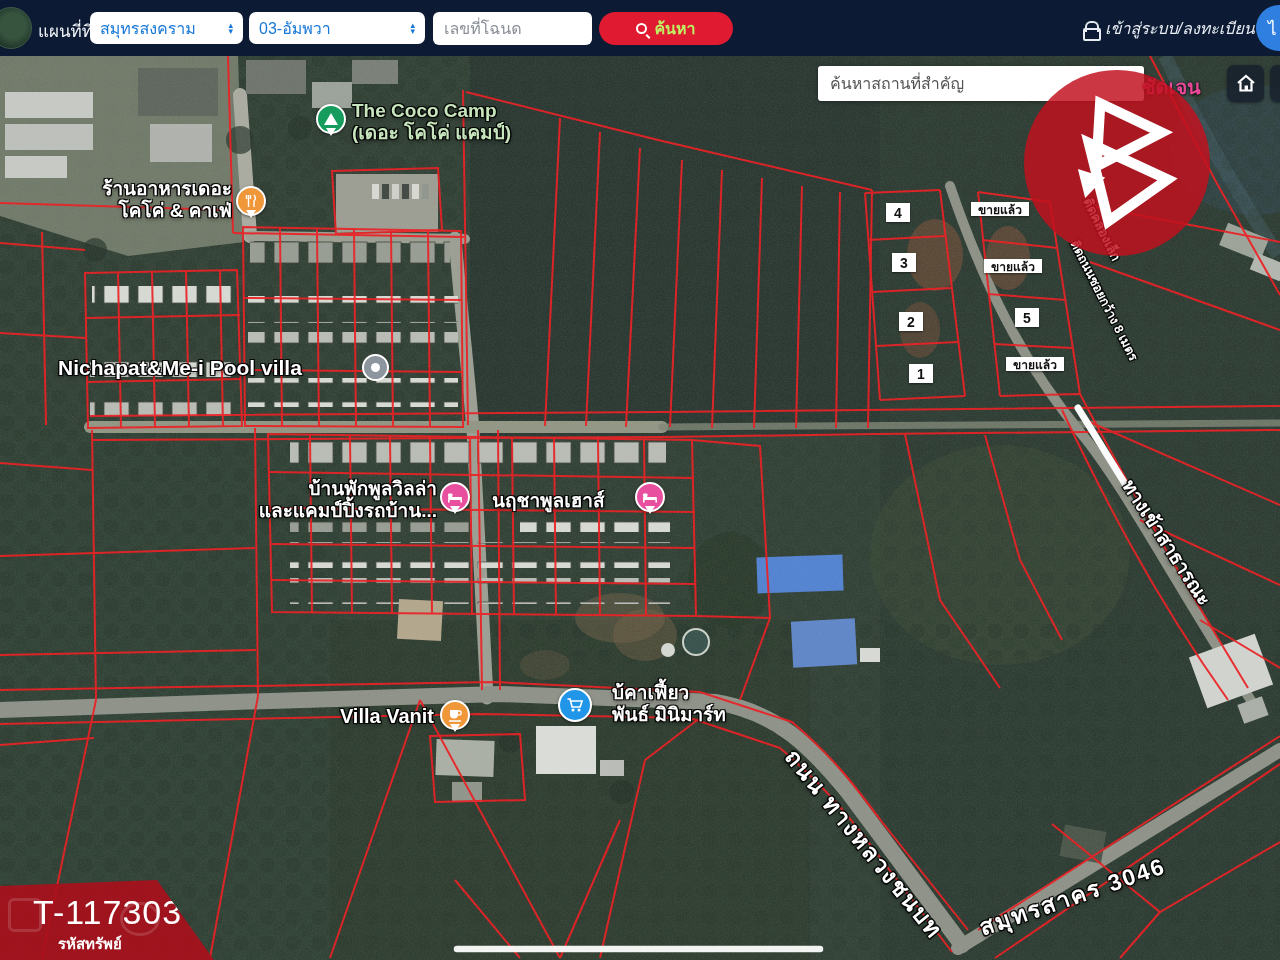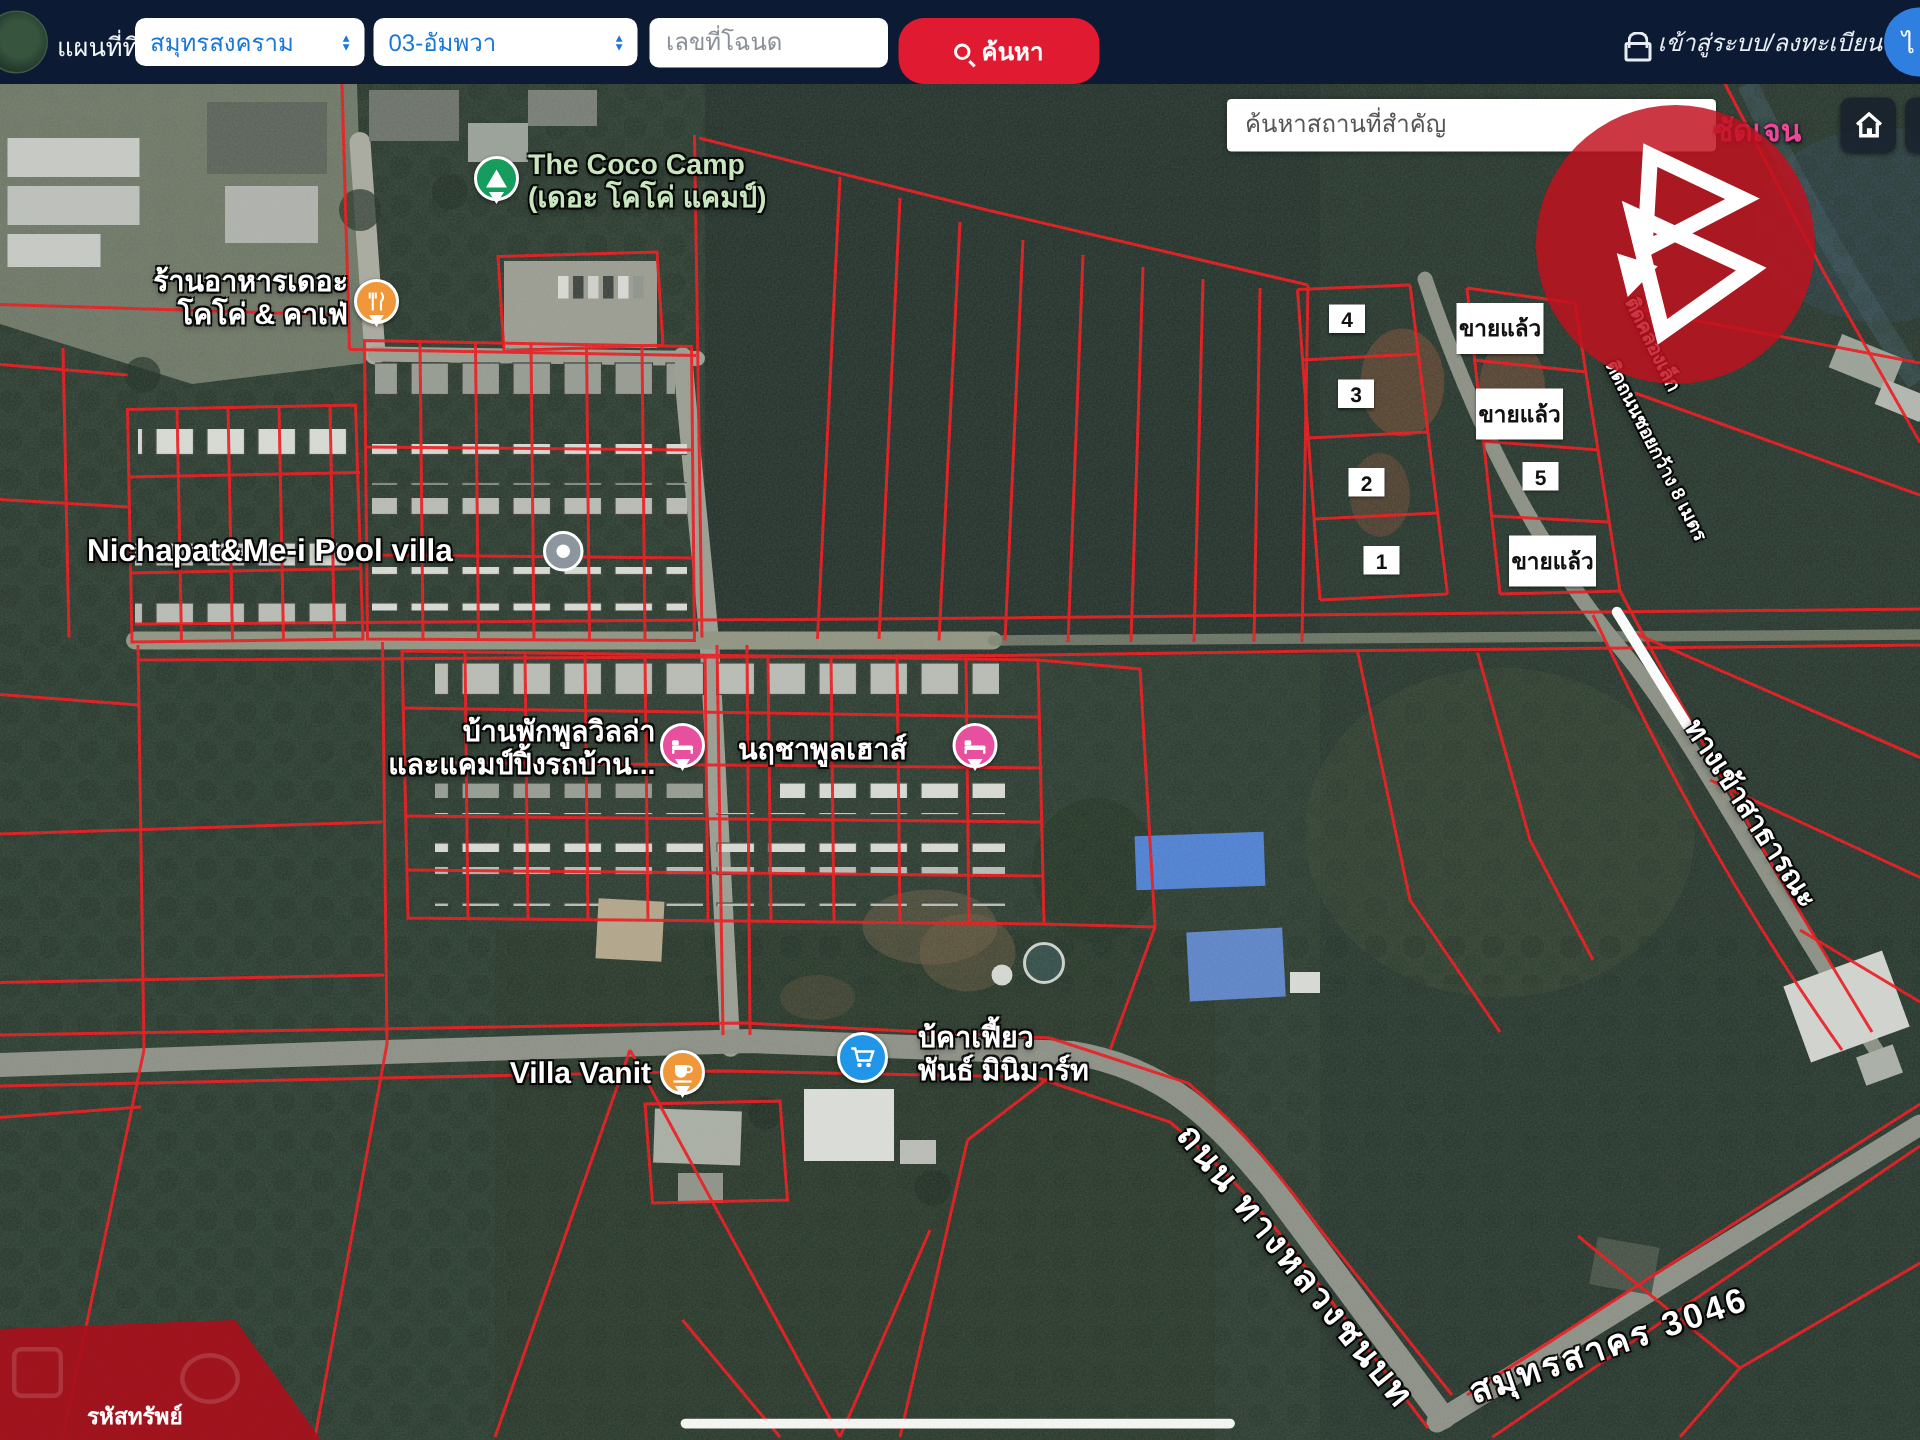--- a/index.html
+++ b/index.html
@@ -10,22 +10,22 @@
   .header { position:absolute; left:0; top:0; width:1280px; height:56px; background:#0c1b33; z-index:10; display:flex; align-items:center; }
   .logo-circle { position:absolute; left:-10px; top:7px; width:42px; height:42px; border-radius:50%;
     background:radial-gradient(circle at 55% 45%, #37543f 0 40%, #20372a 70%, #142238 100%); border:1px solid #3d5a46; }
   .app-title { position:absolute; left:38px; top:17px; color:#f2f5f9; font-size:17px; }
   .pill { position:absolute; top:12px; height:32px; background:#fff; border-radius:7px; display:flex; align-items:center;
     padding:0 10px; color:#1878d8; font-size:16px; justify-content:space-between; cursor:pointer; }
   .pill .sorters { display:flex; flex-direction:column; line-height:6px; font-size:9px; color:#1878d8; margin-left:8px; }
   .deed-input { position:absolute; left:433px; top:12px; width:159px; height:33px; border:none; border-radius:6px;
     padding:0 11px; font-size:16px; color:#333; font-family:"Liberation Sans", sans-serif; }
   .deed-input::placeholder { color:#8a8f98; }
-  .search-btn { position:absolute; left:599px; top:12px; width:134px; height:44px; border:none; border-radius:17px;
-    background:#e01b31; color:#ffffff; font-size:16px; font-weight:bold; display:flex; align-items:center; justify-content:center; gap:7px; cursor:pointer;
+  .search-btn { position:absolute; left:599px; top:12px; width:134px; height:33px; border:none; border-radius:17px;
+    background:#e01b31; color:#bef264; font-size:16px; font-weight:bold; display:flex; align-items:center; justify-content:center; gap:7px; cursor:pointer;
     font-family:"Liberation Sans", sans-serif; }
   .mag { width:11px; height:11px; border:2px solid #fff; border-radius:50%; position:relative; display:inline-block; }
   .mag::after { content:""; position:absolute; width:2px; height:5px; background:#fff; left:9px; top:9px; transform:rotate(-45deg); }
   .login { position:absolute; left:1083px; top:16px; display:flex; align-items:center; gap:8px; color:#e8edf4; font-size:16px; cursor:pointer;font-style:italic; }
   .lock { width:14px; height:16px; position:relative; display:inline-block; }
   .lock::before { content:""; position:absolute; left:2px; top:0; width:10px; height:9px; border:2px solid #e8edf4; border-bottom:none; border-radius:6px 6px 0 0; }
   .lock::after { content:""; position:absolute; left:0; top:7px; width:14px; height:9px; border:2px solid #e8edf4; border-radius:2px; }
   .lang-btn { position:absolute; left:1256px; top:5px; width:46px; height:46px; border-radius:50%; background:#2e7fe0;
     color:#fff; font-size:17px; display:flex; align-items:center; padding-left:12px; cursor:pointer; }
 
@@ -56,21 +56,21 @@
     border:5px solid transparent; border-top:8px solid #fff; }
   .dotpoi { position:absolute; width:27px; height:27px; border-radius:50%; background:#8d969e; border:2.5px solid #fff;
     display:flex; align-items:center; justify-content:center; z-index:4; cursor:pointer; }
   .dotpoi i { width:9px; height:9px; border-radius:50%; background:#fff; }
   .circlepoi { position:absolute; width:34px; height:34px; border-radius:50%; border:2.5px solid #fff;
     display:flex; align-items:center; justify-content:center; z-index:4; cursor:pointer; box-shadow:0 1px 3px rgba(0,0,0,.5); }
   .tent { width:0; height:0; border-left:7px solid transparent; border-right:7px solid transparent; border-bottom:12px solid #fff; }
   .chip { position:absolute; background:#fff; color:#111; font-weight:bold; display:flex; align-items:center; justify-content:center;
     z-index:3; box-shadow:0 1px 2px rgba(0,0,0,.5); }
   .chip.num { width:24px; height:19px; font-size:14px; }
-  .chip.sold { width:58px; height:34px; font-size:15px;text-align:right; }
+  .chip.sold { width:58px; height:14px; font-size:12px;text-align:right; }
   .rot { position:absolute; transform-origin:0 0; white-space:nowrap; z-index:3; }
 
   
   .banner { position:absolute; left:0; top:880px; width:214px; height:80px; z-index:9;
     background:rgba(168,16,28,.93); clip-path:polygon(0 6px, 157px 0, 214px 80px, 0 80px); color:#fff; }
   .banner .ghost { position:absolute; border:3px solid rgba(255,255,255,.14); border-radius:6px; }
   .banner .code { position:absolute; left:33px; top:13px; font-size:34px; font-weight:300; letter-spacing:1px; }
   .banner .sub { position:absolute; left:58px; top:52px; font-size:15px; font-weight:bold; }
 </style>
 </head>
@@ -434,14 +434,15 @@
     <span>เข้าสู่ระบบ/ลงทะเบียน</span>
   </div>
   <div class="lang-btn">
     <span>ไ</span>
   </div>
 </div>
 
 <div class="banner">
   <div class="ghost" style="left:8px; top:18px; width:34px; height:34px;"></div>
   <div class="ghost" style="left:120px; top:22px; width:40px; height:34px; border-radius:50%;"></div>
+  <div class="code">T-117303</div>
   <div class="sub">รหัสทรัพย์</div>
 </div>
 
 </body></html>

